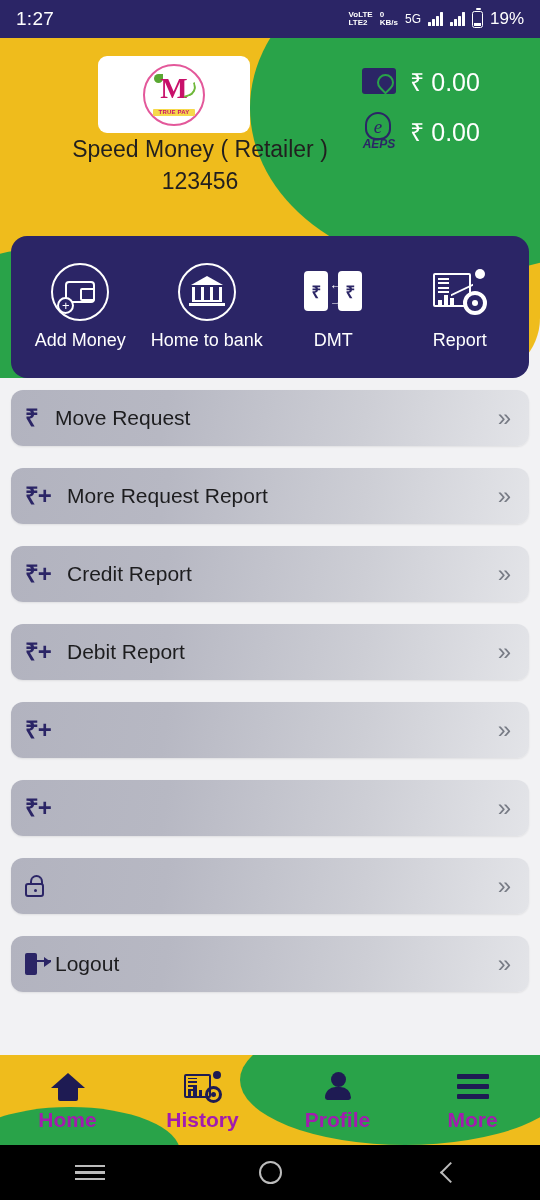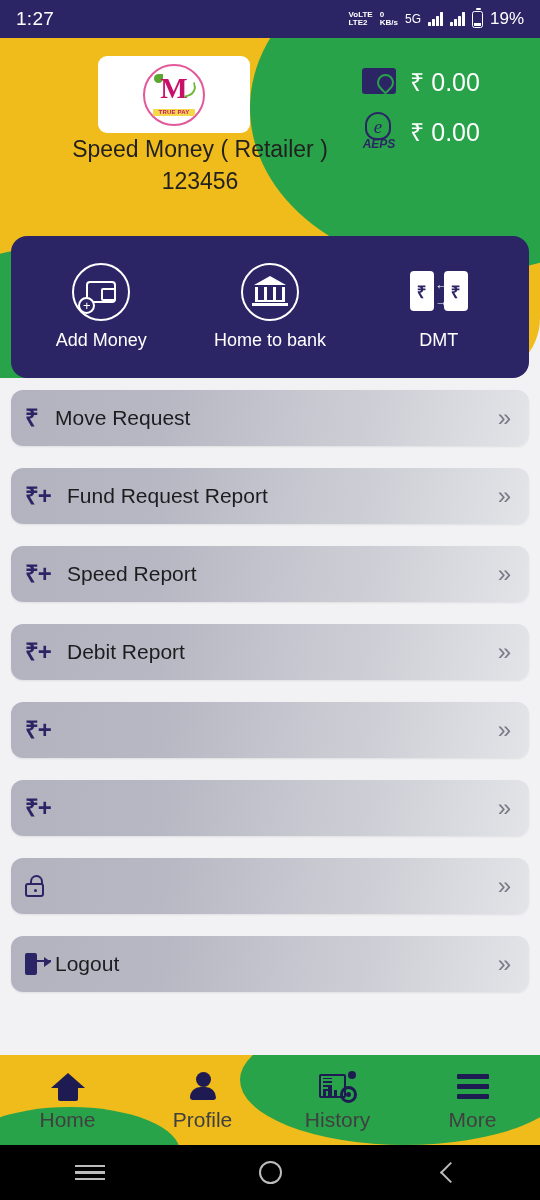--- a/index.html
+++ b/index.html
@@ -190,21 +190,21 @@
   .bn-green {
     position: absolute; right: -30px; top: -40px; width: 330px; height: 130px;
     background: #29a349; border-radius: 50%;
   }
   .bn-green2 {
     position: absolute; left: -40px; bottom: -52px; width: 220px; height: 90px;
     background: #29a349; border-radius: 50%;
   }
   .bn-items { position: relative; display: flex; height: 100%; align-items: center; }
   .bn { flex: 1; display: flex; flex-direction: column; align-items: center; gap: 3px; }
-  .bn-label { font-size: 21px; color: #404040; }
+  .bn-label { font-size: 21px; color: #a21caf; font-weight: bold; }
   .bn-icon { height: 36px; display: flex; align-items: center; justify-content: center; }
   .home-ico { width: 34px; height: 28px; position: relative; }
   .home-roof { position: absolute; top:0; left: 0; width: 0; height: 0; border-left: 17px solid transparent; border-right: 17px solid transparent; border-bottom: 15px solid #1e1b53; }
   .home-body { position: absolute; bottom: 0; left: 7px; width: 20px; height: 15px; background: #1e1b53; border-radius: 0 0 2px 2px; }
   .hist-ico { width: 38px; height: 32px; position: relative; }
   .hist-box { position: absolute; left: 0; top: 3px; width: 27px; height: 24px; border: 2px solid #1e1b53; border-radius: 2px; }
   .hist-l { position: absolute; left: 4px; top: 7px; display:flex; flex-direction:column; gap:2px; }
   .hist-l i { display:block; width: 9px; height: 1.8px; background: #1e1b53; }
   .hist-b { position: absolute; left: 4px; bottom: 7px; display:flex; align-items:flex-end; gap:2px; }
   .hist-b i { display:block; width: 3.5px; background: #1e1b53; }
@@ -341,45 +341,67 @@
           <span class="dmt-ar top">←</span>
           <span class="dmt-ar bot">→</span>
           <span class="ph r">
               <span>₹</span>
             </span>
         </span>
       </div>
       <div class="qa-label">DMT</div>
     </div>
 
+    <div class="qa">
+      <div class="qa-plain">
+        <span class="rep">
+          <span class="rep-box"></span>
+          <span class="rep-lines">
+              <i></i>
+              <i></i>
+              <i></i>
+              <i></i>
+            </span>
+          <span class="rep-bars">
+              <i></i>
+              <i></i>
+              <i></i>
+            </span>
+          <span class="rep-zig"></span>
+          <span class="rep-dot"></span>
+          <span class="rep-donut"></span>
+        </span>
+      </div>
+      <div class="qa-label">Report</div>
+    </div>
   </div>
 
   <div class="menu">
 
     <div class="row">
       <span class="row-ico">
         <span class="rupee">₹</span>
       </span>
       <span class="row-label">Move Request</span>
       <span class="chev">»</span>
     </div>
 
     <div class="row">
       <span class="row-ico wide">
         <span class="rupee-plus">₹+</span>
       </span>
-      <span class="row-label">Fund Request Report</span>
+      <span class="row-label">More Request Report</span>
       <span class="chev">»</span>
     </div>
 
     <div class="row">
       <span class="row-ico wide">
         <span class="rupee-plus">₹+</span>
       </span>
-      <span class="row-label">Speed Report</span>
+      <span class="row-label">Credit Report</span>
       <span class="chev">»</span>
     </div>
 
     <div class="row">
       <span class="row-ico wide">
         <span class="rupee-plus">₹+</span>
       </span>
       <span class="row-label">Debit Report</span>
       <span class="chev">»</span>
     </div>
@@ -430,52 +452,52 @@
           <span class="home-ico">
             <span class="home-roof"></span>
             <span class="home-body"></span>
           </span>
         </span>
         <span class="bn-label">Home</span>
       </div>
 
       <div class="bn">
         <span class="bn-icon">
+          <span class="hist-ico">
+            <span class="hist-box"></span>
+            <span class="hist-l">
+                <i></i>
+                <i></i>
+                <i></i>
+                <i></i>
+              </span>
+            <span class="hist-b">
+                <i></i>
+                <i></i>
+                <i></i>
+              </span>
+            <span class="hist-dot"></span>
+            <span class="hist-donut"></span>
+          </span>
+        </span>
+        <span class="bn-label">History</span>
+      </div>
+
+      <div class="bn">
+        <span class="bn-icon">
           <span class="prof-ico">
             <span class="prof-head"></span>
             <span class="prof-body"></span>
           </span>
         </span>
         <span class="bn-label">Profile</span>
       </div>
 
       <div class="bn">
         <span class="bn-icon">
-          <span class="hist-ico">
-            <span class="hist-box"></span>
-            <span class="hist-l">
-                <i></i>
-                <i></i>
-                <i></i>
-                <i></i>
-              </span>
-            <span class="hist-b">
-                <i></i>
-                <i></i>
-                <i></i>
-              </span>
-            <span class="hist-dot"></span>
-            <span class="hist-donut"></span>
-          </span>
-        </span>
-        <span class="bn-label">History</span>
-      </div>
-
-      <div class="bn">
-        <span class="bn-icon">
           <span class="more-ico">
               <i></i>
               <i></i>
               <i></i>
             </span>
         </span>
         <span class="bn-label">More</span>
       </div>
 
     </div>

